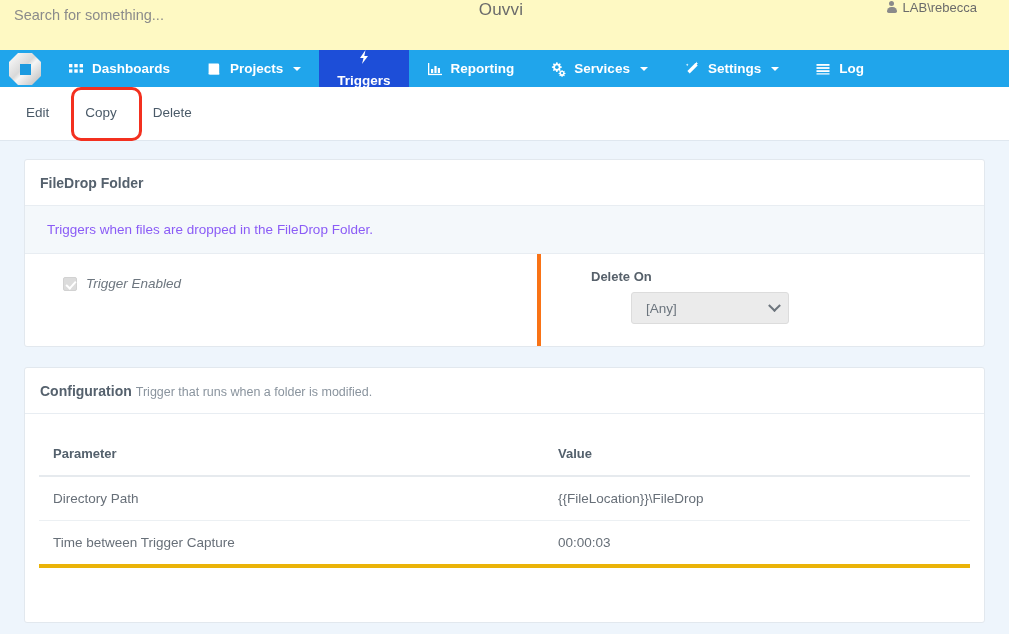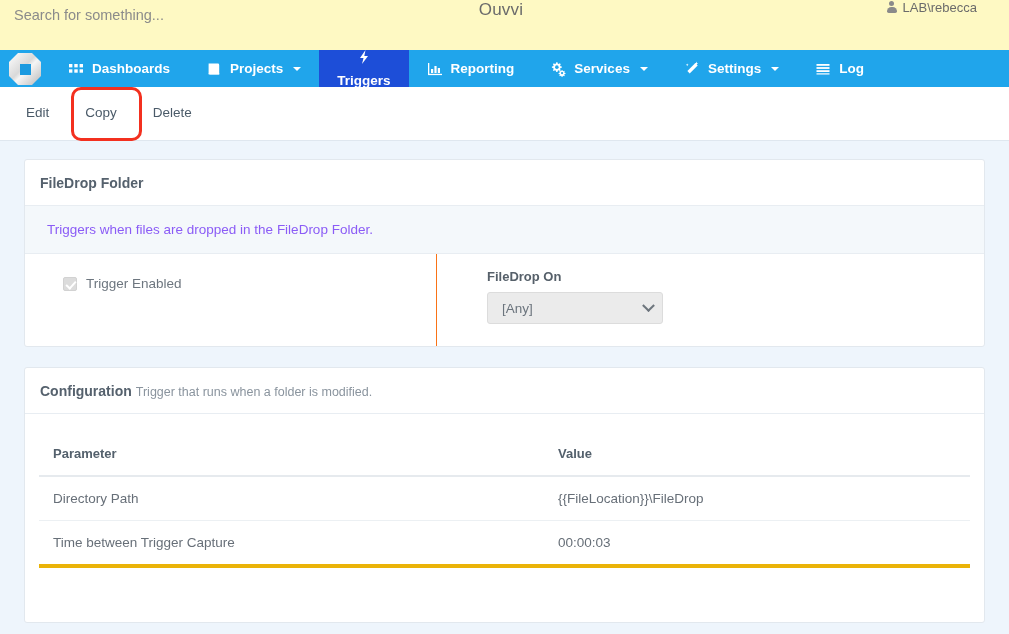--- a/index.html
+++ b/index.html
@@ -149,23 +149,24 @@
     font-size: 13.5px;
     color: #8b5cf6;
   }
   .panel-body { padding: 0; }
 
   .form-row {
     display: flex;
     min-height: 88px;
   }
   .form-col-left {
-    width: 412px;
+    width: 516px;
     padding: 22px 0 22px 38px;
-    border-right: 1px solid #f97316;
+    border-right: 4px solid #f97316;
+    font-style: italic;
   }
   .form-col-right {
     flex: 1;
     padding: 15px 0 22px 50px;
   }
   .chk-line { display: flex; align-items: center; gap: 9px; }
   .chk {
     width: 14px; height: 14px;
     background: #dcdcdc;
     border: 1px solid #d2d2d2;
@@ -183,31 +184,32 @@
   }
   .chk-label { font-size: 13.5px; color: #6d767f; }
 
   .field-label {
     font-size: 13px;
     font-weight: bold;
     color: #56606a;
     margin-bottom: 8px;
   }
   .select-box {
-    width: 176px;
+    width: 158px;
     height: 32px;
     background: #ebebeb;
     border: 1px solid #dcdcdc;
     border-radius: 3px;
     display: flex;
     align-items: center;
     padding: 0 9px 0 14px;
     font-size: 13.5px;
     color: #6b747d;
     justify-content: space-between;
+    margin-left: 40px;
   }
   .chev {
     width: 9px; height: 9px;
     border-right: 2px solid #6d757d;
     border-bottom: 2px solid #6d757d;
     transform: rotate(45deg) translate(-2px,-2px);
   }
 
   
   table.params {
@@ -363,21 +365,21 @@
     <div class="panel-desc">Triggers when files are dropped in the FileDrop Folder.</div>
     <div class="panel-body">
       <div class="form-row">
         <div class="form-col-left">
           <div class="chk-line">
             <span class="chk"></span>
             <span class="chk-label">Trigger Enabled</span>
           </div>
         </div>
         <div class="form-col-right">
-          <div class="field-label">FileDrop On</div>
+          <div class="field-label">Delete On</div>
           <div class="select-box">
             <span>[Any]</span>
             <span class="chev"></span>
           </div>
         </div>
       </div>
     </div>
   </div>
 
   <div class="panel">

